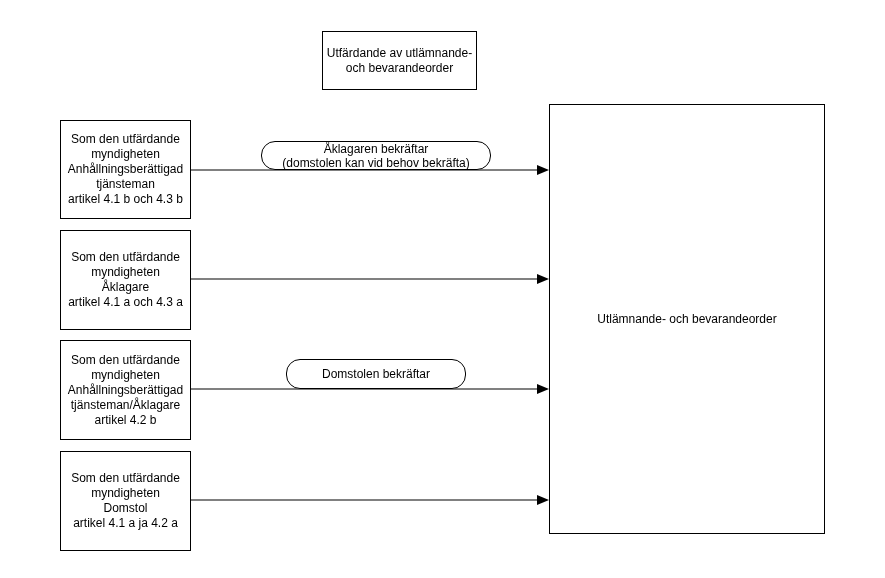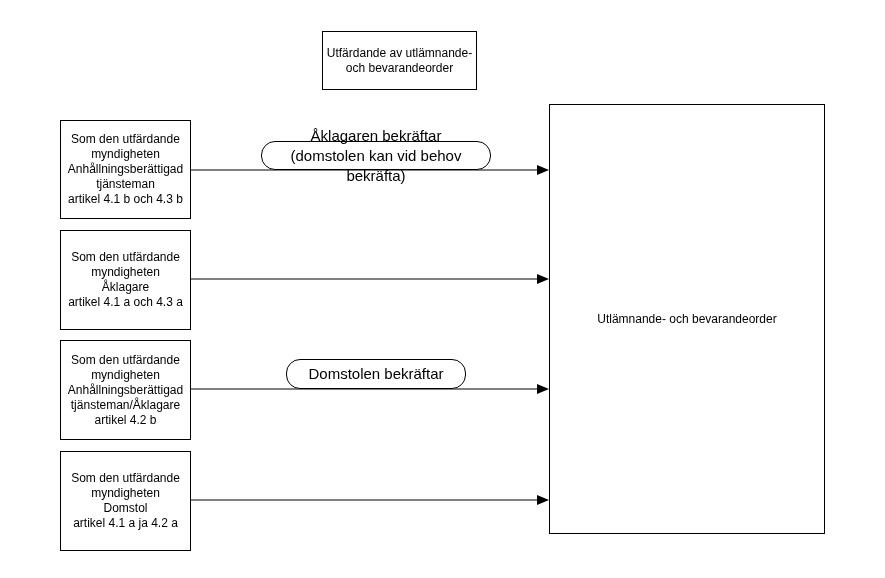--- a/index.html
+++ b/index.html
@@ -39,22 +39,22 @@
   .box.src1 { top: 120px; height: 99px; }
   .box.src2 { top: 230px; }
   .box.src3 { top: 340px; }
   .box.src4 { top: 451px; }
   
   .box.target {
     left: 549px; top: 104px; width: 276px; height: 430px;
   }
   
   .box.edge-label {
-    font-size: 15px;
-    line-height: 20px;
+    font-size: 12px;
+    line-height: 14px;
     z-index: 3;
     border-radius: 14px;
   }
   .box.edge-label.lbl1 { left: 261px; top: 141px; width: 230px; height: 29px; }
   .box.edge-label.lbl2 { left: 286px; top: 359px; width: 180px; height: 30px; }
   
   .arrow {
     position: absolute;
     left: 190px;
     width: 359px;

